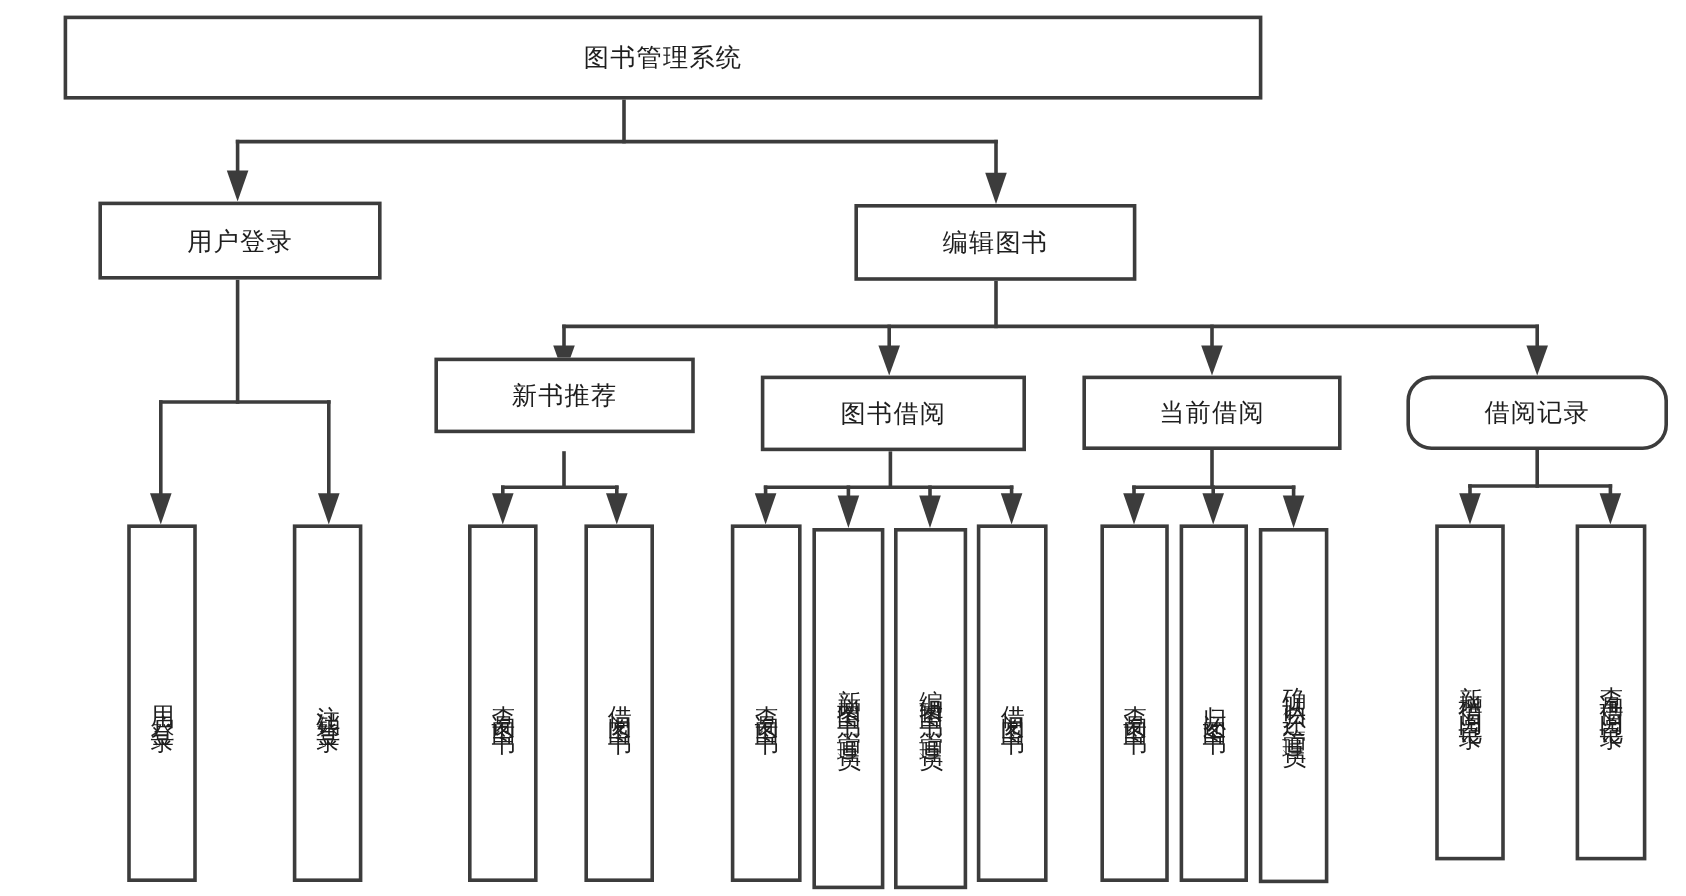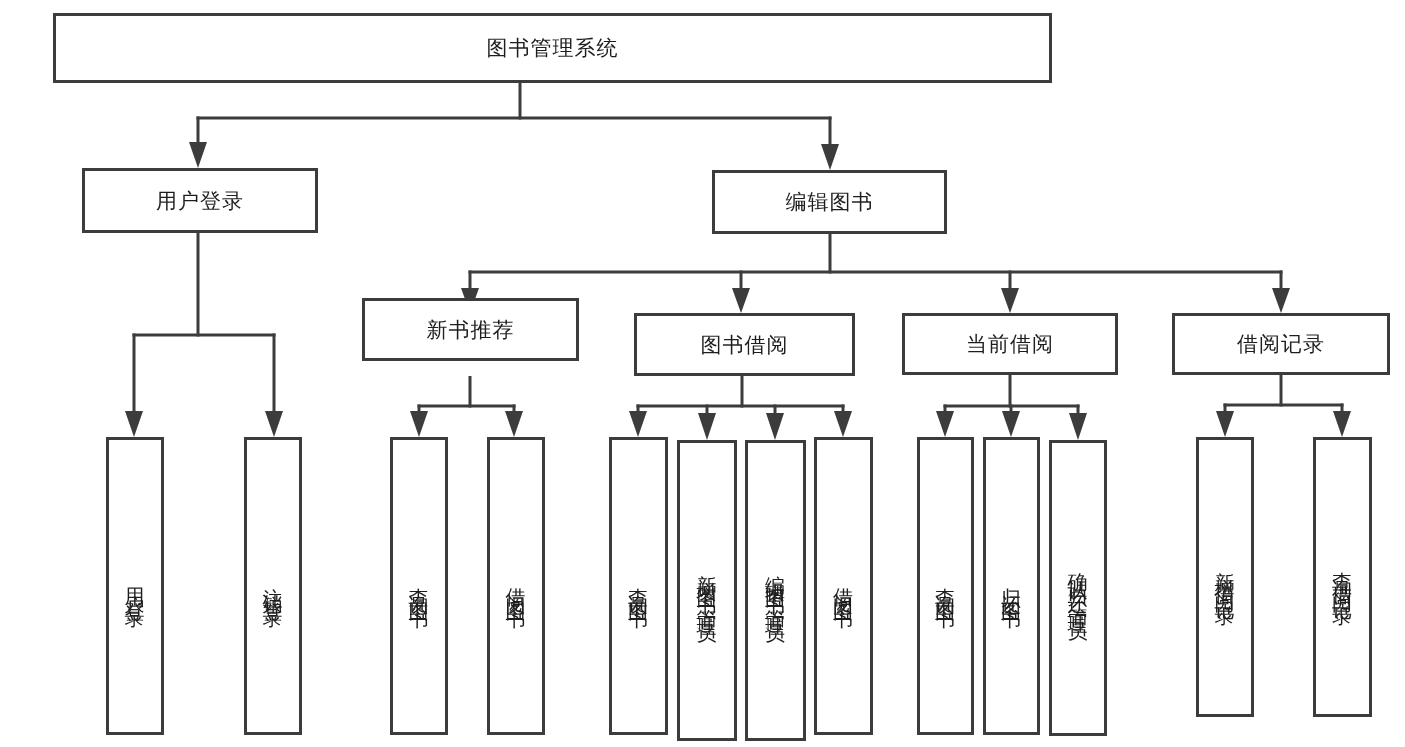--- a/index.html
+++ b/index.html
@@ -134,21 +134,21 @@
   </svg>
 
   <div class="hbox" style="left:21px;top:13px;width:999px;height:70px;margin-left:32px;">图书管理系统</div>
 
   <div class="hbox" style="left:82px;top:168px;width:236px;height:65px;">用户登录</div>
   <div class="hbox" style="left:712px;top:170px;width:235px;height:64px;">编辑图书</div>
 
   <div class="hbox" style="left:362px;top:298px;width:217px;height:63px;">新书推荐</div>
   <div class="hbox" style="left:634px;top:313px;width:221px;height:63px;">图书借阅</div>
   <div class="hbox" style="left:902px;top:313px;width:216px;height:62px;">当前借阅</div>
-  <div class="hbox" style="left:1172px;top:313px;width:218px;height:62px;">借阅记录</div>
+  <div class="hbox" style="left:1172px;top:313px;width:218px;height:62px;border-radius:21px;">借阅记录</div>
 
   <div class="vbox" style="left:106px;top:437px;width:58px;height:298px;">用户登录</div>
   <div class="vbox" style="left:244px;top:437px;width:58px;height:298px;">注销登录</div>
 
   <div class="vbox" style="left:390px;top:437px;width:58px;height:298px;">查询图书</div>
   <div class="vbox" style="left:487px;top:437px;width:58px;height:298px;">借阅图书</div>
 
   <div class="vbox" style="left:609px;top:437px;width:59px;height:298px;">查询图书</div>
   <div class="vbox" style="left:677px;top:440px;width:60px;height:301px;">新增图书（管理员）</div>
   <div class="vbox" style="left:745px;top:440px;width:61px;height:301px;">编辑图书（管理员）</div>

